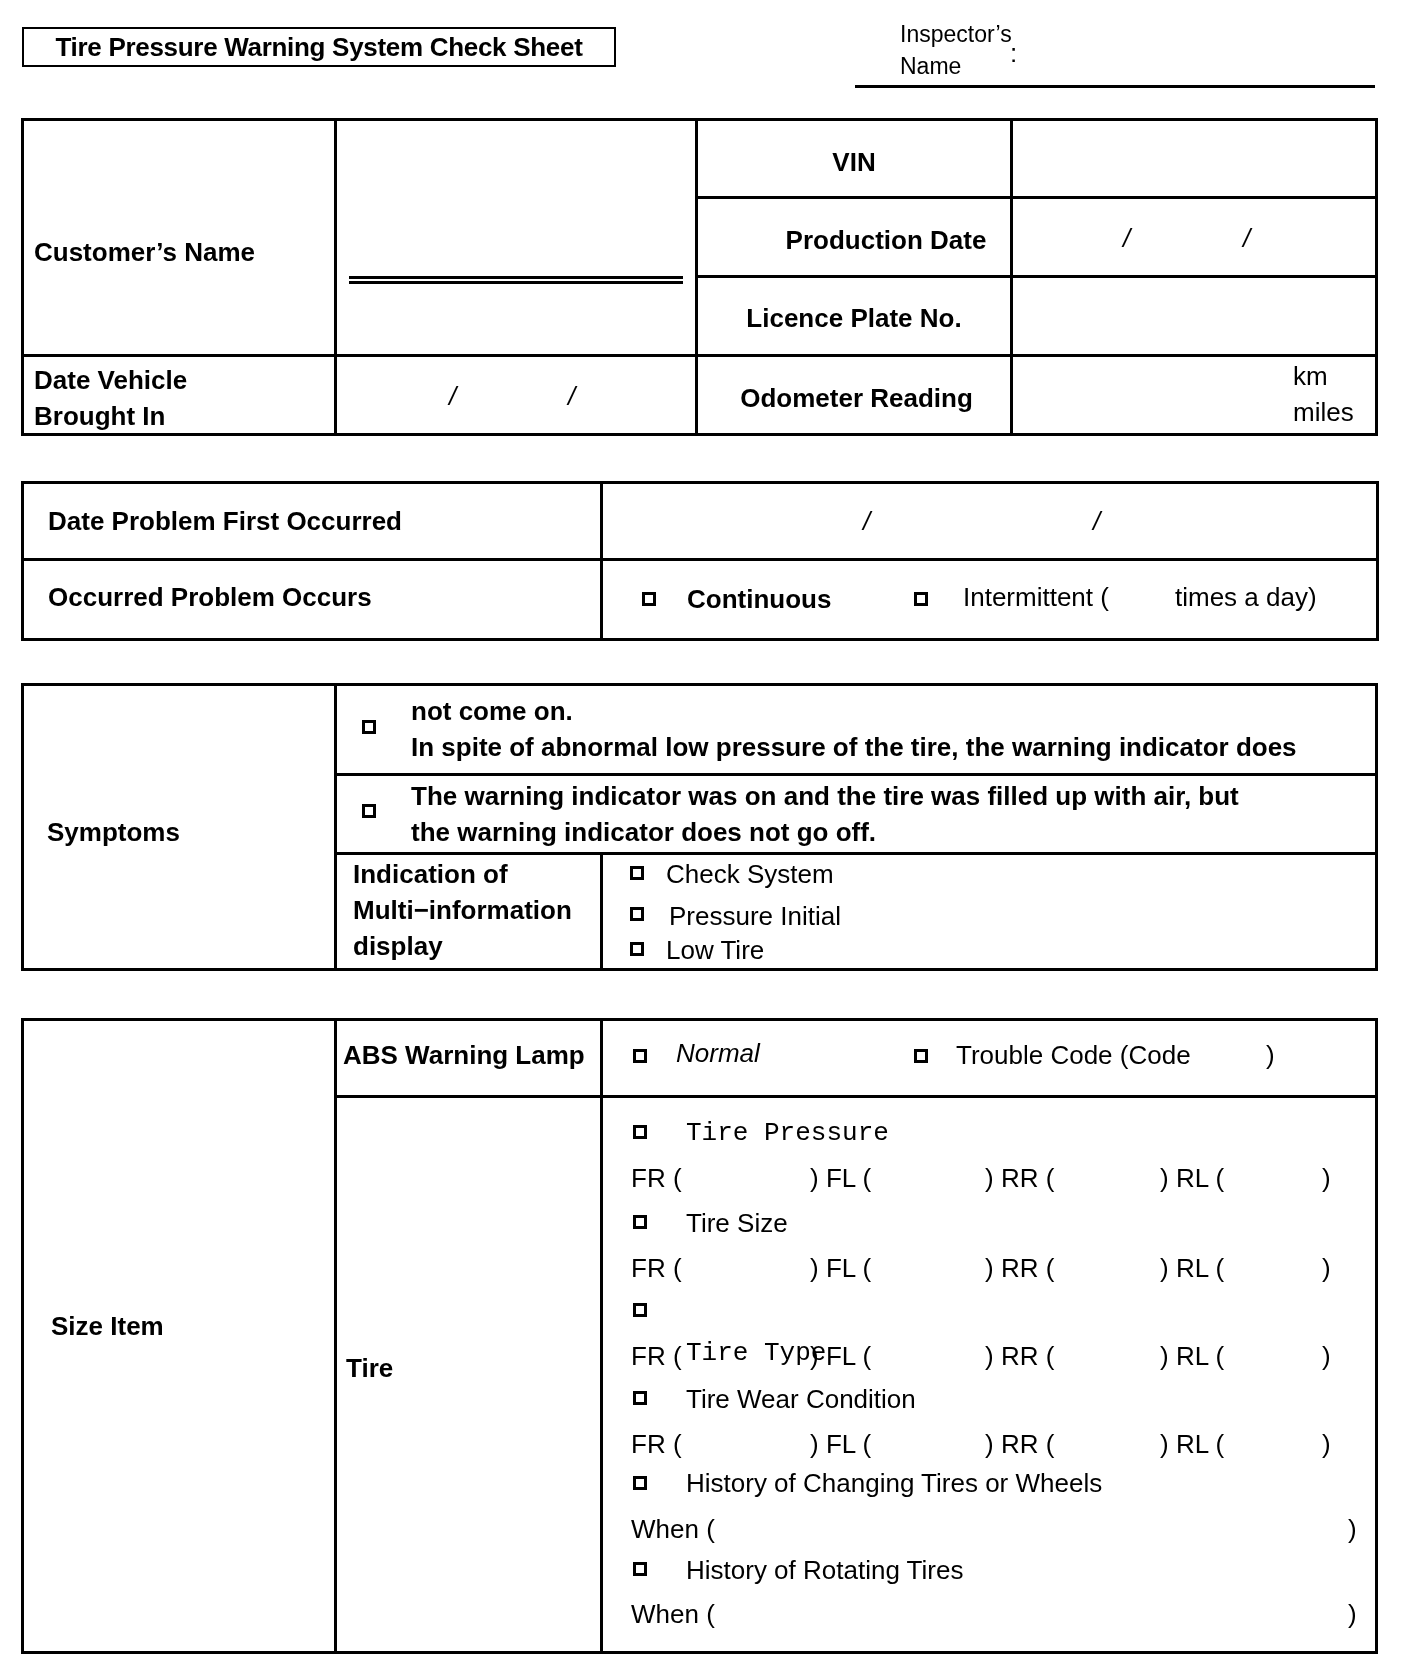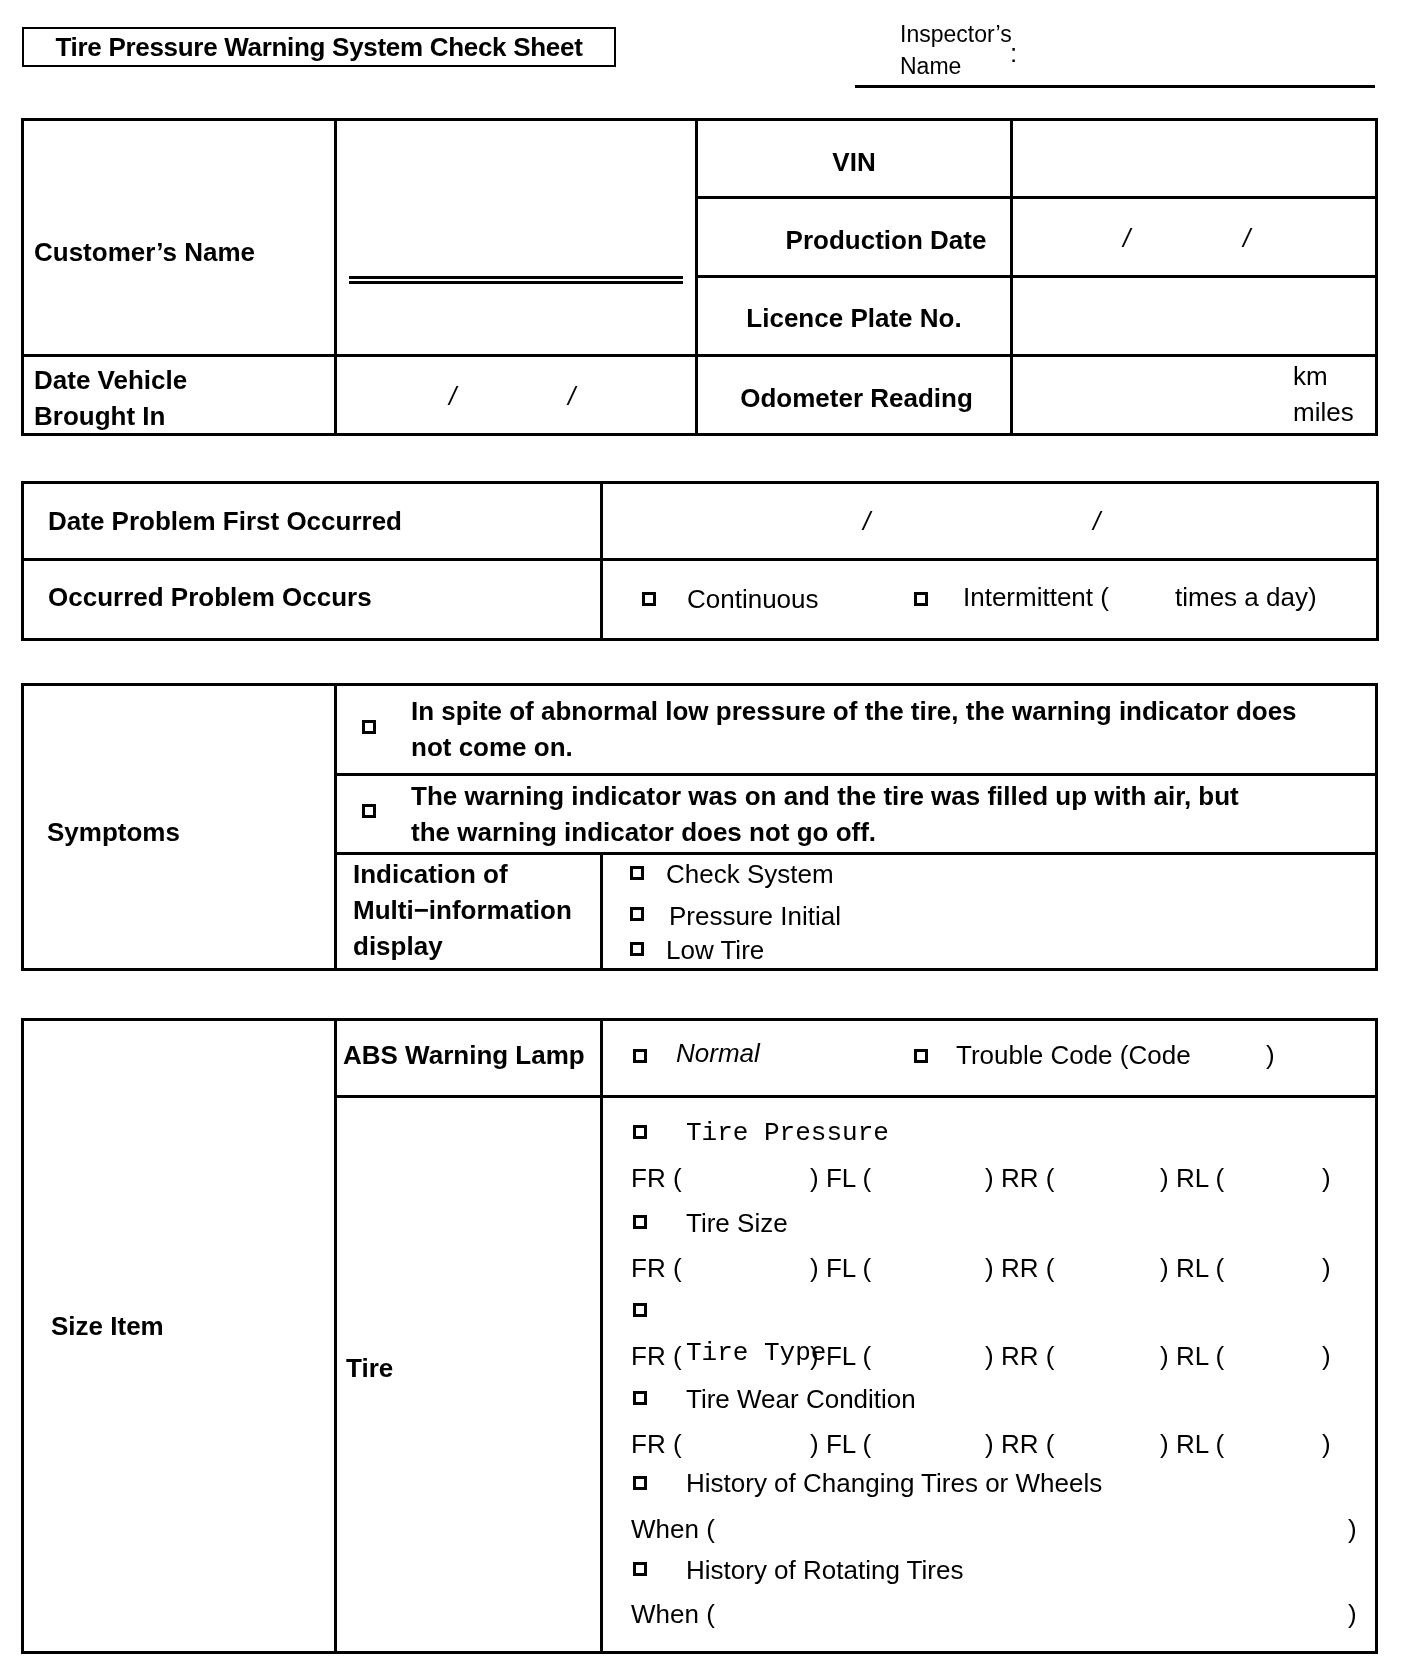--- a/index.html
+++ b/index.html
@@ -73,38 +73,38 @@
 <div class="abs hline" style="left:21px;top:558px;width:1358px;"></div>
 
 <div class="abs lbl" style="left:48px;top:503px;">Date Problem First Occurred</div>
 <div class="abs" style="left:603px;top:484px;width:773px;height:74px;">
   <span class="abs txt" style="left:260px;top:20px;font-style:italic;">/</span>
   <span class="abs txt" style="left:490px;top:20px;font-style:italic;">/</span>
 </div>
 
 <div class="abs lbl" style="left:48px;top:579px;">Occurred Problem Occurs</div>
 <span class="abs cb" style="left:642px;top:592px;"></span>
-<span class="abs txt" style="left:687px;top:582px;">Continuous</span>
+<span class="abs txt" style="left:687px;top:582px;font-weight:bold;">Continuous</span>
 <span class="abs cb" style="left:914px;top:592px;"></span>
 <span class="abs txt" style="left:963px;top:580px;">Intermittent (</span>
 <span class="abs" style="left:1124px;top:580px;width:46px;height:34px;"></span>
 <span class="abs txt" style="left:1175px;top:580px;">times a day)</span>
 
 <div class="abs tbl" style="left:21px;top:683px;width:1357px;height:288px;"></div>
 <div class="abs vline" style="left:334px;top:683px;height:288px;"></div>
 <div class="abs hline" style="left:334px;top:773px;width:1044px;"></div>
 <div class="abs hline" style="left:334px;top:852px;width:1044px;"></div>
 <div class="abs vline" style="left:600px;top:852px;height:119px;"></div>
 
 <div class="abs lbl" style="left:47px;top:814px;">Symptoms</div>
 
 <span class="abs cb" style="left:362px;top:720px;"></span>
 <div class="abs lbl" style="left:411px;top:693px;line-height:36px;">
+  <div>not come on.</div>
   <div>In spite of abnormal low pressure of the tire, the warning indicator does</div>
-  <div>not come on.</div>
 </div>
 
 <span class="abs cb" style="left:362px;top:804px;"></span>
 <div class="abs lbl" style="left:411px;top:778px;line-height:36px;">
   <div>The warning indicator was on and the tire was filled up with air, but</div>
   <div>the warning indicator does not go off.</div>
 </div>
 
 <div class="abs lbl" style="left:353px;top:856px;line-height:36px;">
   <div>Indication of</div>

